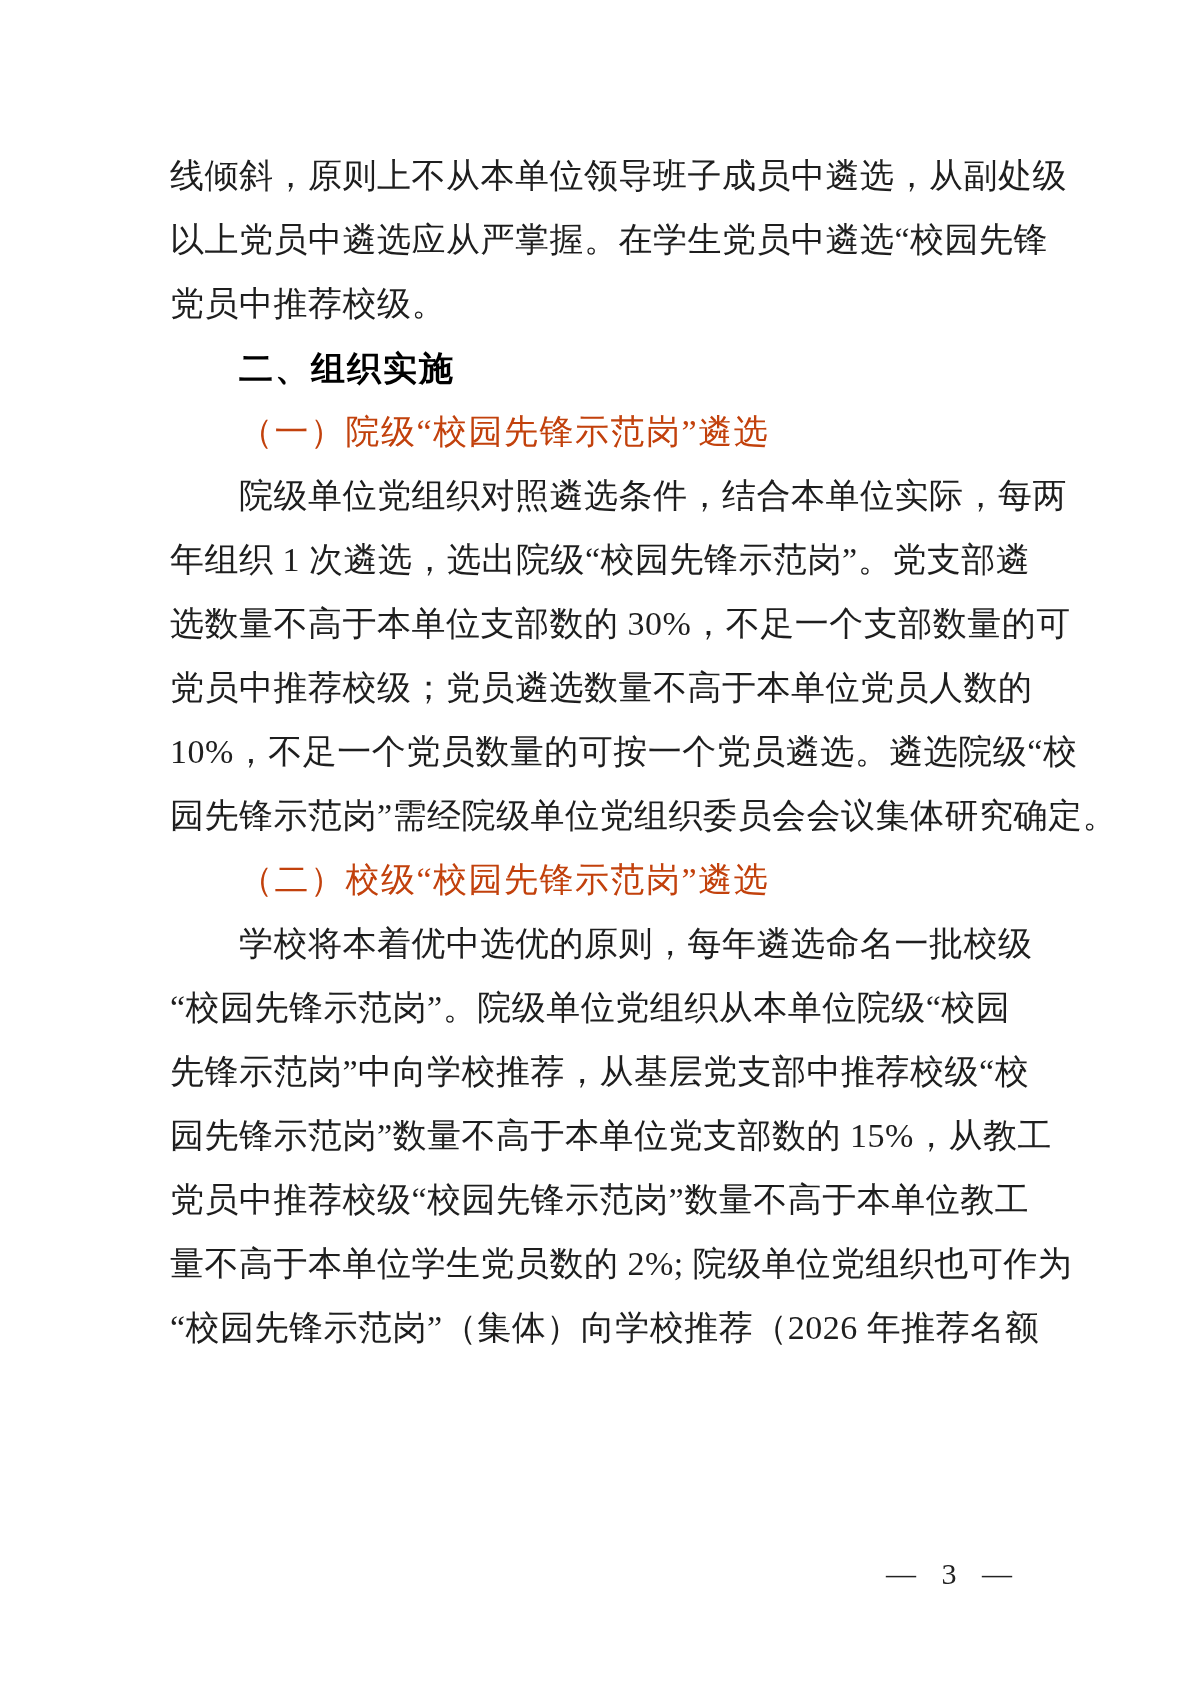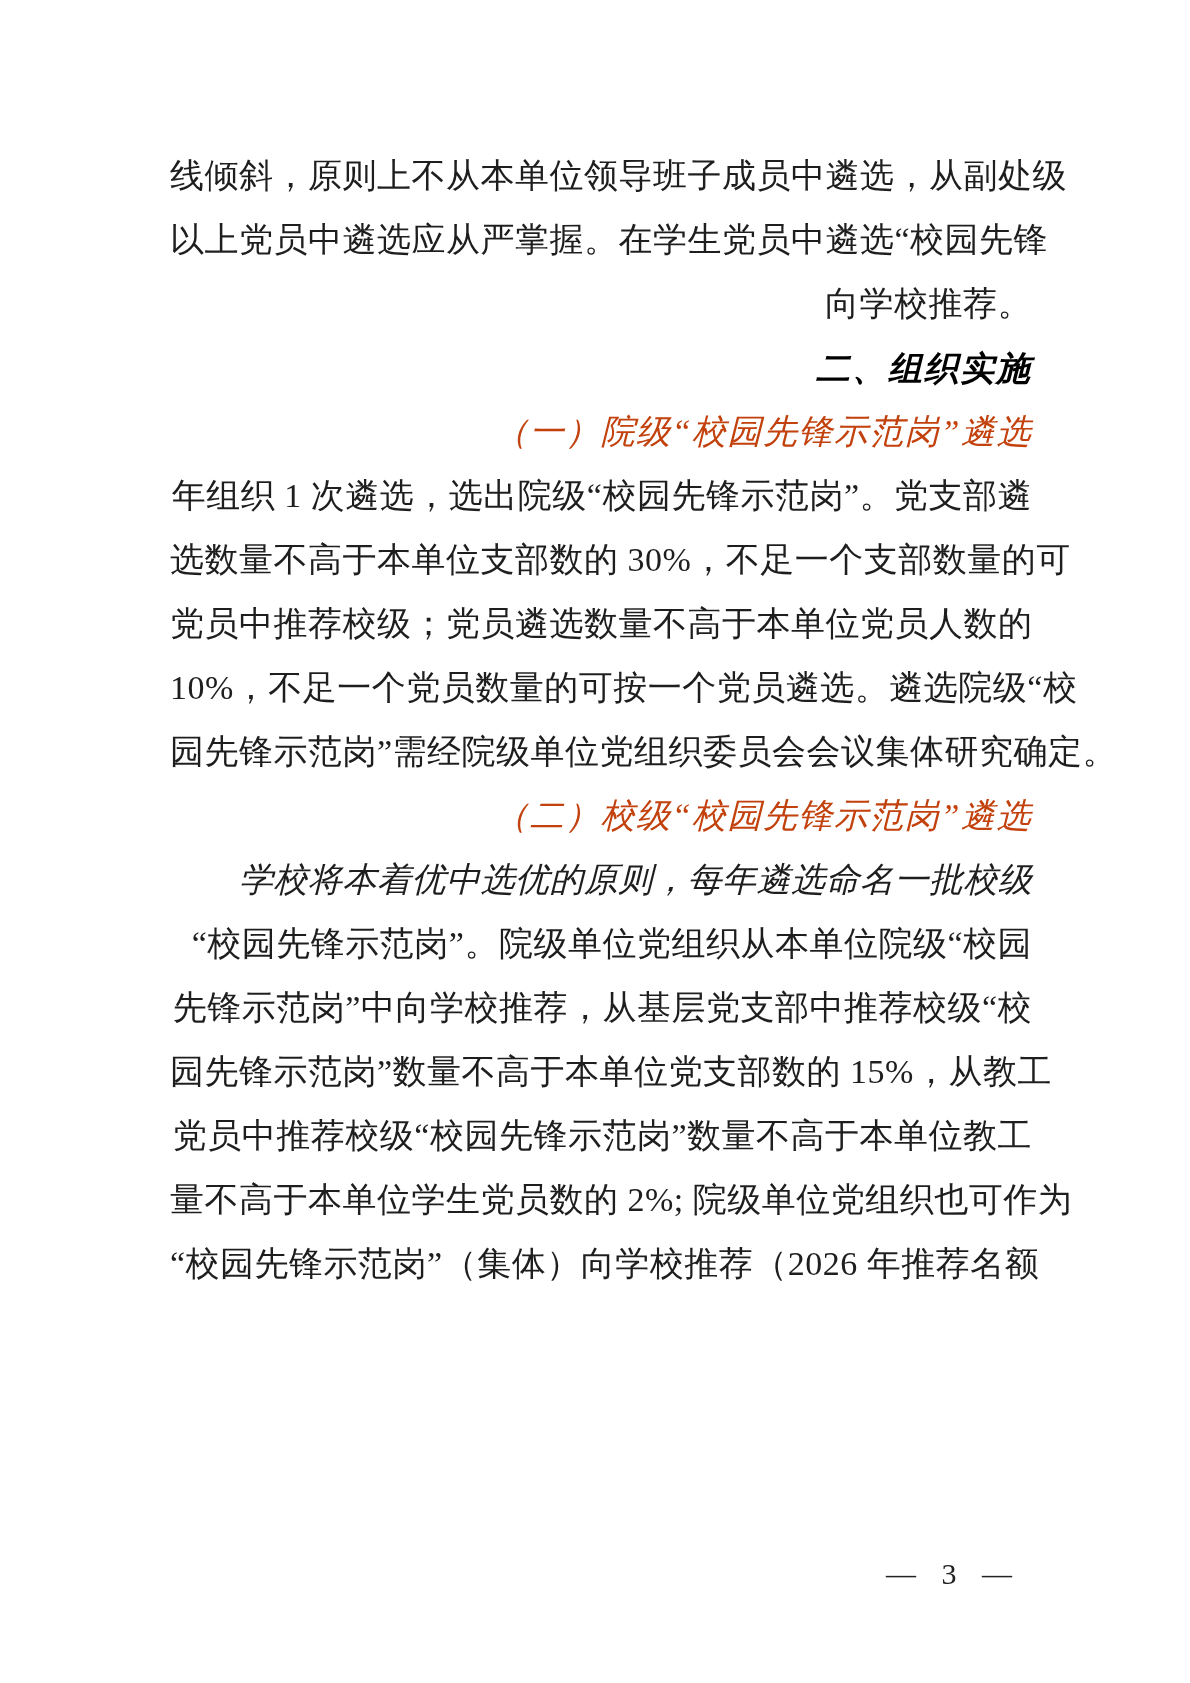--- a/index.html
+++ b/index.html
@@ -12,31 +12,30 @@
     position: relative;
     width: 1190px; height: 1683px;
     background: #ffffff;
     overflow: hidden;
     color: #1e1e1e;
   }
   .content {
     position: absolute;
     left: 170px; top: 144px;
     width: 862px;
-    text-align: right;
   }
   .line {
     height: 64px;
     line-height: 64px;
     font-size: 34px;
     letter-spacing: 0.5px;
     white-space: nowrap;
     color: #1e1e1e;
   }
-  .line.indent { padding-left: 69px; font-style: italic; }
+  .line.indent { padding-left: 69px; }
   .line.h-bold {
     font-family: "Liberation Sans", "DejaVu Sans", sans-serif;
     font-weight: 700;
     color: #000000;
     letter-spacing: 2px;
   }
   .line.h-kai {
     color: #c2410c;
     letter-spacing: 1.5px;
   }
@@ -53,23 +52,24 @@
     white-space: nowrap;
   }
 </style>
 </head>
 <body>
 
 <div class="page">
   <main class="content" id="content">
       <div class="line">线倾斜，原则上不从本单位领导班子成员中遴选，从副处级</div>
       <div class="line">以上党员中遴选应从严掌握。在学生党员中遴选“校园先锋</div>
-      <div class="line">向学校推荐。</div>
+      <div class="line">党员中推荐校级。</div>
       <div class="line h-bold indent">二、组织实施</div>
       <div class="line h-kai indent">（一）院级“校园先锋示范岗”遴选</div>
+      <div class="line indent">院级单位党组织对照遴选条件，结合本单位实际，每两</div>
       <div class="line">年组织 1 次遴选，选出院级“校园先锋示范岗”。党支部遴</div>
       <div class="line">选数量不高于本单位支部数的 30%，不足一个支部数量的可</div>
       <div class="line">党员中推荐校级；党员遴选数量不高于本单位党员人数的</div>
       <div class="line">10%，不足一个党员数量的可按一个党员遴选。遴选院级“校</div>
       <div class="line">园先锋示范岗”需经院级单位党组织委员会会议集体研究确定。</div>
       <div class="line h-kai indent">（二）校级“校园先锋示范岗”遴选</div>
       <div class="line indent">学校将本着优中选优的原则，每年遴选命名一批校级</div>
       <div class="line">“校园先锋示范岗”。院级单位党组织从本单位院级“校园</div>
       <div class="line">先锋示范岗”中向学校推荐，从基层党支部中推荐校级“校</div>
       <div class="line">园先锋示范岗”数量不高于本单位党支部数的 15%，从教工</div>

